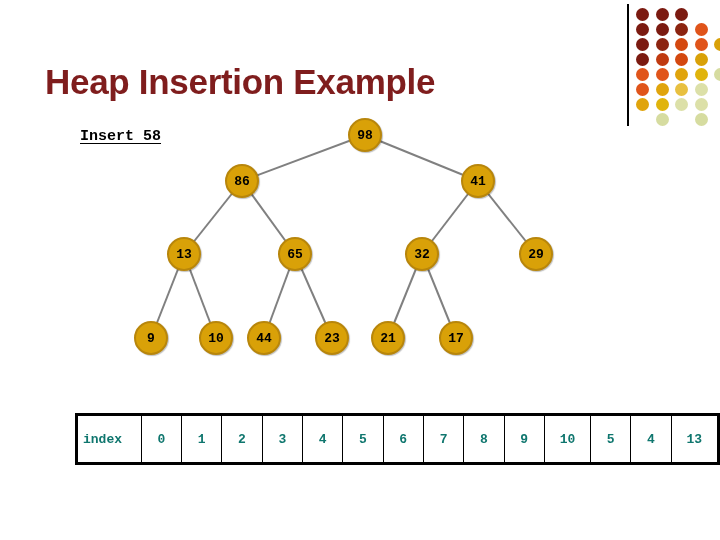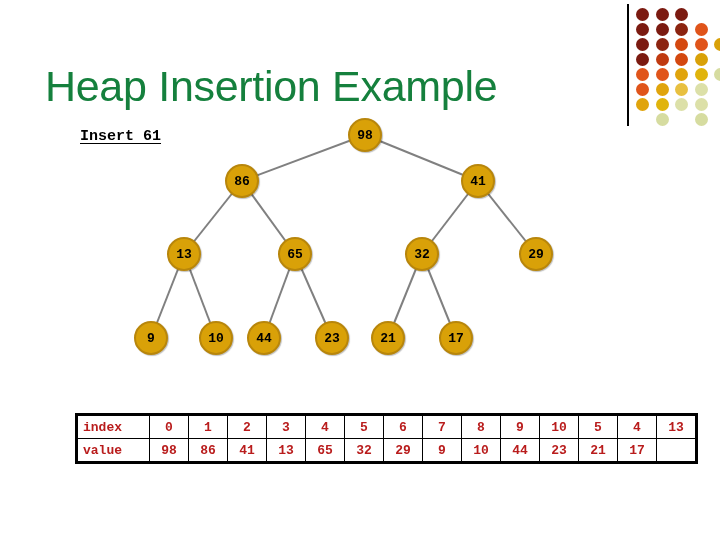--- a/index.html
+++ b/index.html
@@ -41,23 +41,23 @@
     width: 13px;
     height: 13px;
     border-radius: 50%;
   }
 
   
   #page-title {
     position: absolute;
     left: 45px;
     top: 62px;
-    font-size: 43px;
-    font-weight: normal;
-    color: #15803d;
+    font-size: 35px;
+    font-weight: bold;
+    color: #7f1d1d;
     letter-spacing: -0.3px;
     white-space: nowrap;
     font-family: "Liberation Sans", sans-serif;
   }
 
   
   #insert-caption {
     position: absolute;
     left: 80px;
     top: 128px;
@@ -109,24 +109,24 @@
     border-collapse: collapse;
     border: 3px solid #000000;
     background: #ffffff;
     table-layout: fixed;
   }
   #array-table td {
     border: 1px solid #000000;
     font-family: "Liberation Mono", monospace;
     font-size: 13px;
     font-weight: bold;
-    color: #b91c1c;
+    color: #0f766e;
     text-align: center;
     height: 22px;
-    padding: 0;
+    padding: 12px;
   }
   #array-table td.rowlabel {
     width: 66px;
     text-align: left;
     padding-left: 5px;
   }
   #array-table td.cell {
     width: 38px;
   }
 </style>
@@ -166,21 +166,21 @@
       <div class="deco-dot" style="left: 0px; top: 90px; background: rgb(224, 164, 12);"></div>
       <div class="deco-dot" style="left: 19.5px; top: 90px; background: rgb(224, 180, 12);"></div>
       <div class="deco-dot" style="left: 39px; top: 90px; background: rgb(220, 224, 168);"></div>
       <div class="deco-dot" style="left: 58.5px; top: 90px; background: rgb(220, 224, 168);"></div>
       <div class="deco-dot" style="left: 19.5px; top: 105px; background: rgb(214, 220, 160);"></div>
       <div class="deco-dot" style="left: 58.5px; top: 105px; background: rgb(214, 220, 160);"></div>
     </div>
 
   <div id="page-title">Heap Insertion Example</div>
 
-  <div id="insert-caption">Insert 61</div>
+  <div id="insert-caption">Insert 58</div>
 
   <div id="tree">
     <svg id="tree-edges" viewBox="0 0 720 540" width="720" height="540">
         <line x1="365" y1="135" x2="242" y2="181" stroke="#808080" stroke-width="2"></line>
         <line x1="365" y1="135" x2="478" y2="181" stroke="#808080" stroke-width="2"></line>
         <line x1="242" y1="181" x2="184" y2="254" stroke="#808080" stroke-width="2"></line>
         <line x1="242" y1="181" x2="295" y2="254" stroke="#808080" stroke-width="2"></line>
         <line x1="478" y1="181" x2="422" y2="254" stroke="#808080" stroke-width="2"></line>
         <line x1="478" y1="181" x2="536" y2="254" stroke="#808080" stroke-width="2"></line>
         <line x1="184" y1="254" x2="151" y2="338" stroke="#808080" stroke-width="2"></line>
@@ -243,33 +243,16 @@
           <td class="cell">5</td>
           <td class="cell">6</td>
           <td class="cell">7</td>
           <td class="cell">8</td>
           <td class="cell">9</td>
           <td class="cell">10</td>
           <td class="cell">5</td>
           <td class="cell">4</td>
           <td class="cell">13</td>
         </tr>
-      <tr>
-        <td class="rowlabel">value</td>
-      <td class="cell">98</td>
-          <td class="cell">86</td>
-          <td class="cell">41</td>
-          <td class="cell">13</td>
-          <td class="cell">65</td>
-          <td class="cell">32</td>
-          <td class="cell">29</td>
-          <td class="cell">9</td>
-          <td class="cell">10</td>
-          <td class="cell">44</td>
-          <td class="cell">23</td>
-          <td class="cell">21</td>
-          <td class="cell">17</td>
-          <td class="cell"></td>
-        </tr>
     </tbody>
   </table>
 
 </div>
 
 </body></html>

